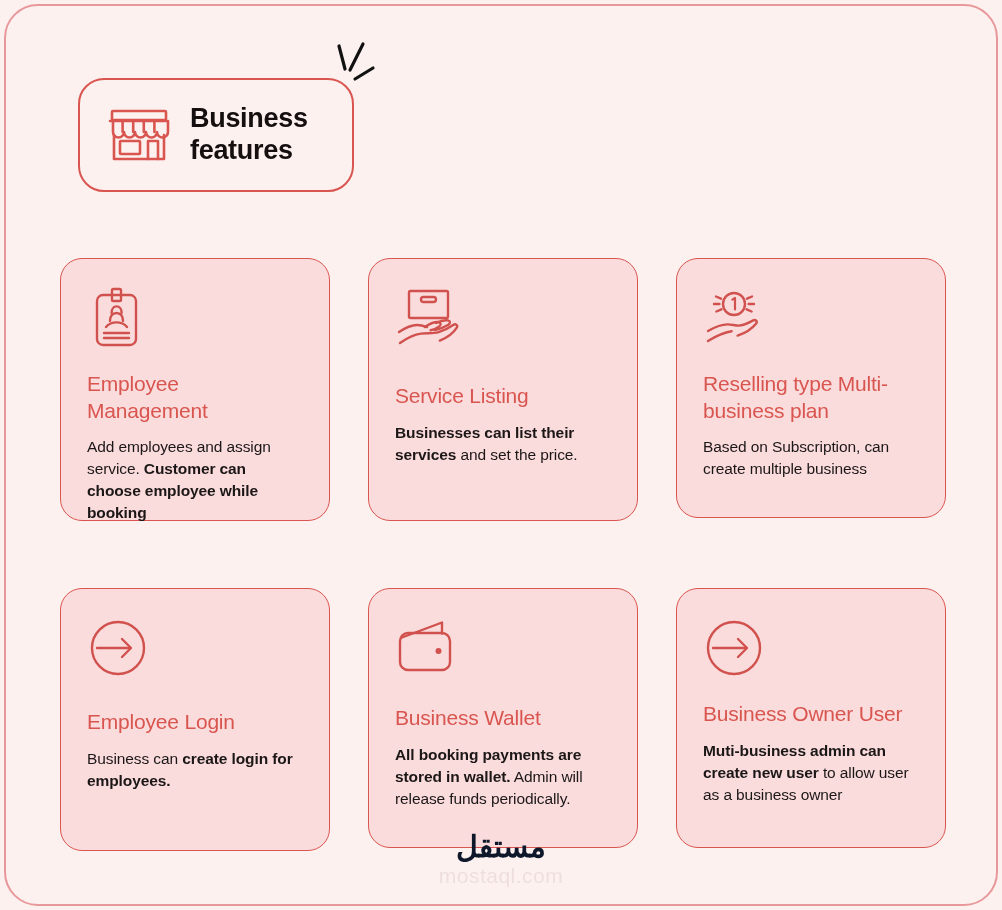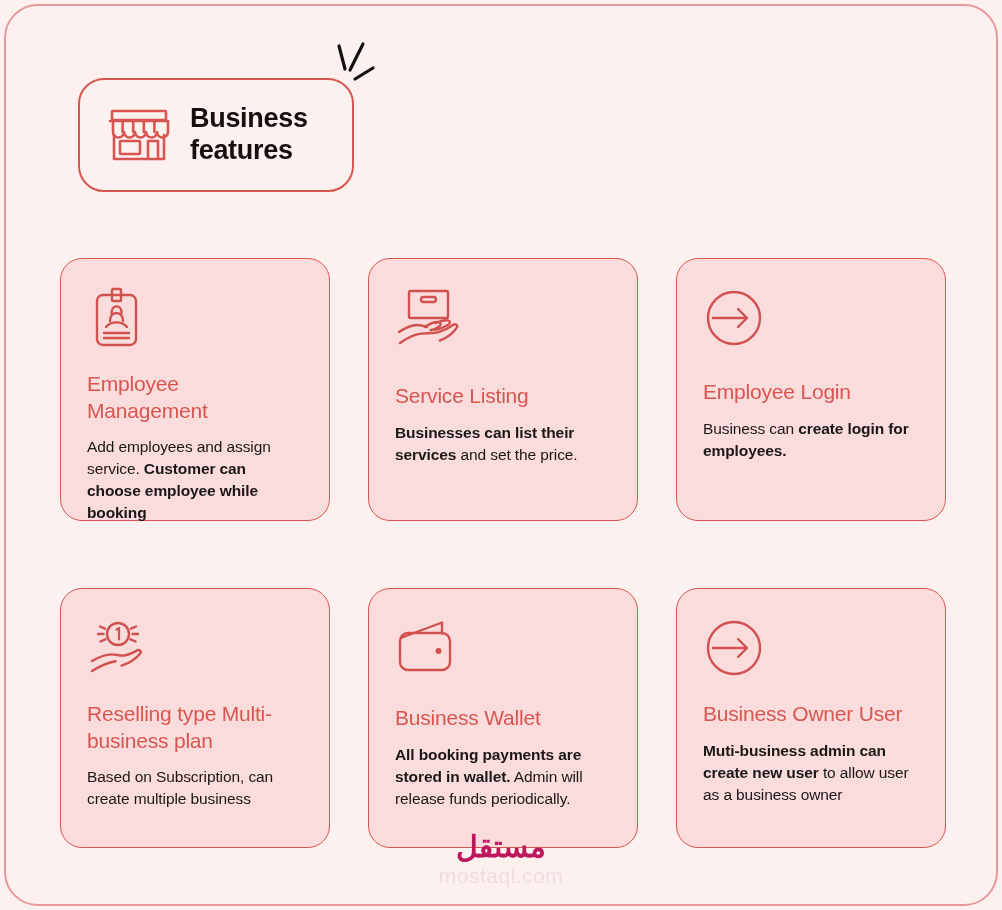--- a/index.html
+++ b/index.html
@@ -104,21 +104,21 @@
   
   .watermark{
     position:absolute;
     left:0;right:0;bottom:22px;
     text-align:center;
     pointer-events:none;
     user-select:none;
   }
   .wm-ar{
     font-size:30px;
-    color:#be185d;
+    color:#0f172a;
     font-weight:700;
     letter-spacing:1px;
     line-height:1.1;
     direction:rtl;
   }
   .wm-en{
     font-size:21px;
     color:#eedfde;
     letter-spacing:0.5px;
     line-height:1.2;
@@ -178,47 +178,47 @@
           <path d="M4 45c6-4 12-7 18-7 4 0 7 1 10 2"></path>
           <path d="M30 40c4-3 9-5 13-5 2.4 0 3.6 2.6 1.6 4.2-2 1.6-6 3.4-9 4"></path>
           <path d="M41 36c4-2 9-3 12-2.6 2.4.4 2.6 3 .4 4.3-3.6 2.2-9 4.4-13.4 5.3"></path>
           <path d="M5 56c7-5 14-8.5 21-9.4 6-.8 12 .4 17.6-1.4 5-1.6 11-4.6 15-7.4 2-1.4 4.6.6 3.2 2.8-3.4 5.4-10 10.2-17 13"></path>
         </svg>
       </span>
       <h3 class="card-title">Service Listing</h3>
       <p class="card-body"><b>Businesses can list their services</b><span> and set the price.</span></p>
     </div>
 
-    <div class="card r1 card-3">
-      <span class="card-icon">
-        <svg viewBox="0 0 70 62" width="70" height="62" fill="none" stroke="#d0514d" stroke-width="2.4" stroke-linecap="round" stroke-linejoin="round">
-          <circle cx="31" cy="31" r="26"></circle>
-          <path d="M10 31h33"></path>
-          <path d="M35 22l9 9-9 9"></path>
-        </svg>
-      </span>
-      <h3 class="card-title">Employee Login</h3>
-      <p class="card-body"><span>Business can </span><b>create login for employees.</b></p>
-    </div>
-
     <div class="card r2 card-4">
       <span class="card-icon">
         <svg viewBox="0 0 70 62" width="70" height="62" fill="none" stroke="#d0514d" stroke-width="2.4" stroke-linecap="round" stroke-linejoin="round">
           <circle cx="31" cy="17" r="11"></circle>
           <path d="M29.4 12.6l2.6-1.6v11.4" stroke-width="2.2"></path>
           <path d="M13 9.5l5 2.2M11 17h5.4M13.4 24.5l5-2.2"></path>
           <path d="M49 9.5l-5 2.2M51 17h-5.4M48.6 24.5l-5-2.2"></path>
           <path d="M5 44c7-4 13.6-6.6 19.6-6.6 4 0 7.6 1.2 11 1.2 4.6 0 10-2.6 14.6-5.2 2.2-1.2 4.6 1 3 3-4 5-11.6 9.8-18.6 12.2"></path>
           <path d="M5 54c8-5 16-8.6 23.6-9.8"></path>
         </svg>
       </span>
       <h3 class="card-title">Reselling type Multi-business plan</h3>
       <p class="card-body"><span>Based on Subscription, can create multiple business</span></p>
     </div>
 
+    <div class="card r1 card-3">
+      <span class="card-icon">
+        <svg viewBox="0 0 70 62" width="70" height="62" fill="none" stroke="#d0514d" stroke-width="2.4" stroke-linecap="round" stroke-linejoin="round">
+          <circle cx="31" cy="31" r="26"></circle>
+          <path d="M10 31h33"></path>
+          <path d="M35 22l9 9-9 9"></path>
+        </svg>
+      </span>
+      <h3 class="card-title">Employee Login</h3>
+      <p class="card-body"><span>Business can </span><b>create login for employees.</b></p>
+    </div>
+
     <div class="card r2 card-6">
       <span class="card-icon">
         <svg viewBox="0 0 70 62" width="70" height="62" fill="none" stroke="#d0514d" stroke-width="2.4" stroke-linecap="round" stroke-linejoin="round">
           <path d="M7 20.5L47 5.5v11"></path>
           <rect x="5" y="16" width="50" height="37" rx="8"></rect>
           <circle cx="43.5" cy="34" r="3" fill="#d0514d" stroke="none"></circle>
         </svg>
       </span>
       <h3 class="card-title">Business Wallet</h3>
       <p class="card-body"><b>All booking payments are stored in wallet.</b><span> Admin will release funds periodically.</span></p>

